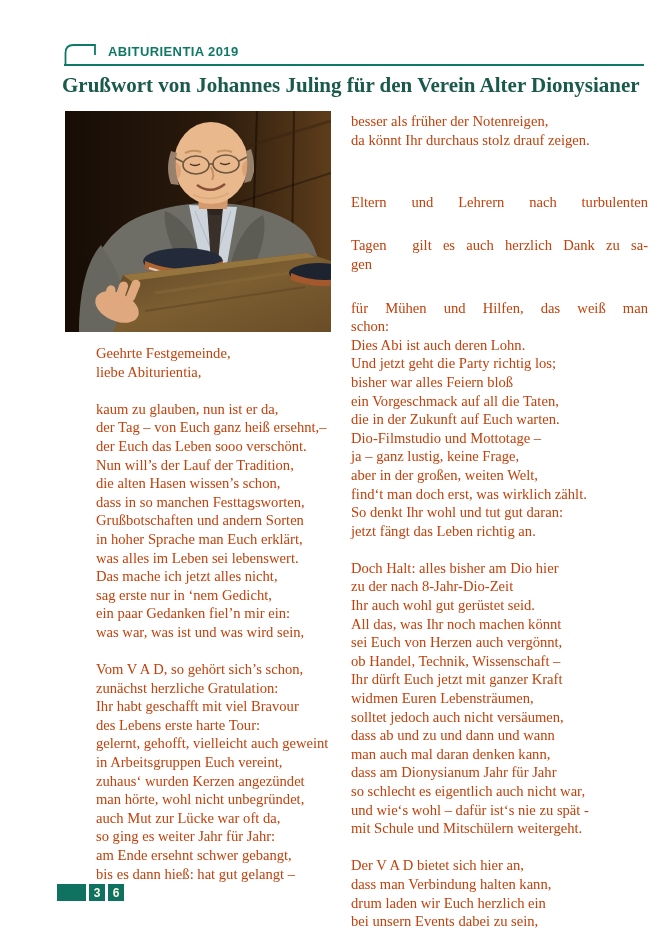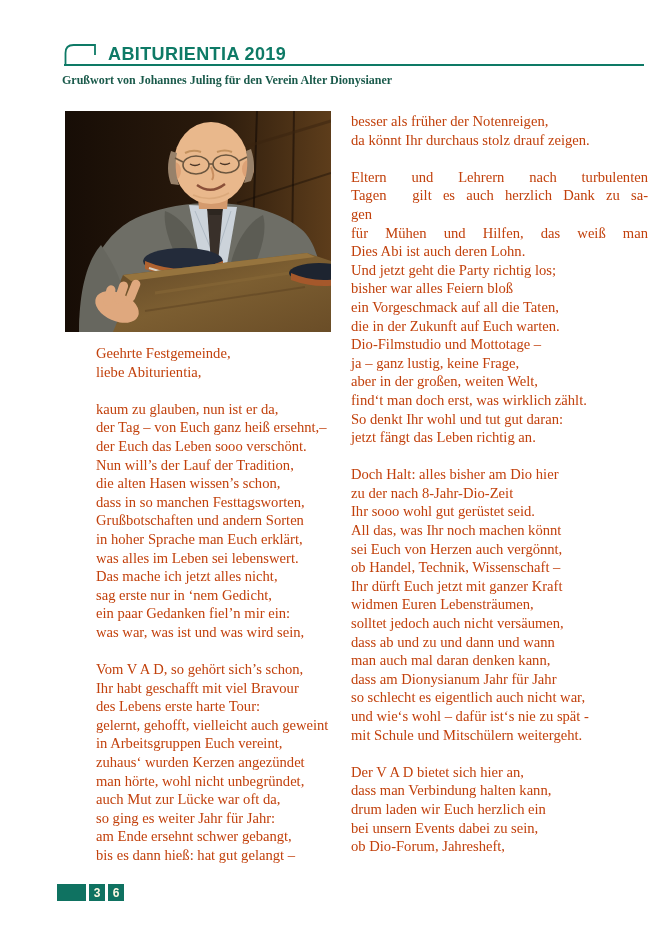--- a/index.html
+++ b/index.html
@@ -12,47 +12,47 @@
   }
   
   .kicker{
     position:absolute;left:64px;top:42px;
     display:flex;align-items:flex-start;
   }
   .kicker svg{display:block;}
   .kicker-label{
     margin-left:8px;margin-top:2px;
     font-family:"Liberation Sans","DejaVu Sans",sans-serif;
-    font-weight:bold;font-size:18px;letter-spacing:.4px;
+    font-weight:bold;font-size:13px;letter-spacing:.4px;
     color:#0e7a66;white-space:nowrap;
   }
   .header-rule{
     position:absolute;left:64px;top:64px;width:580px;height:2px;
     background:#0e7a66;
   }
   .page-title{
     position:absolute;left:62px;top:73px;width:560px;
-    font-weight:bold;font-size:12px;color:#1a5a4b;white-space:nowrap;
+    font-weight:bold;font-size:21px;color:#1a5a4b;white-space:nowrap;
   }
   
   .photo{
     position:absolute;left:65px;top:111px;width:266px;height:221px;
     overflow:hidden;background:#241607;
   }
   .photo svg{display:block;width:100%;height:100%;}
   
   .col{
     position:absolute;color:#c2410c;font-size:14.6px;
   }
   .col-left{left:65px;top:344px;width:284px;margin-left:31px;}
   .col-right{left:351px;top:112px;width:297px;}
   .line{
     line-height:18.6px;height:18.6px;white-space:nowrap;
   }
-  .line.j{white-space:normal;text-align:justify;text-align-last:justify;}
+  .line.j{white-space:normal;text-align:justify;text-align-last:justify;margin-top:25px;}
   .line.b{white-space:normal;}
   
   .pageno{
     position:absolute;left:57px;top:884px;
     display:flex;gap:3px;
   }
   .pagebox{
     background:#0f7261;height:17px;width:16px;
     display:flex;align-items:center;justify-content:center;
     font-family:"Liberation Sans","DejaVu Sans",sans-serif;
@@ -161,54 +161,56 @@
       <div class="line">dass in so manchen Festtagsworten,</div>
       <div class="line">Grußbotschaften und andern Sorten</div>
       <div class="line">in hoher Sprache man Euch erklärt,</div>
       <div class="line">was alles im Leben sei lebenswert.</div>
       <div class="line">Das mache ich jetzt alles nicht,</div>
       <div class="line">sag erste nur in ‘nem Gedicht,</div>
       <div class="line">ein paar Gedanken fiel’n mir ein:</div>
       <div class="line">was war, was ist und was wird sein,</div>
       <div class="line b">&nbsp;</div>
       <div class="line">Vom V A D, so gehört sich’s schon,</div>
+      <div class="line">zunächst herzliche Gratulation:</div>
       <div class="line">Ihr habt geschafft mit viel Bravour</div>
       <div class="line">des Lebens erste harte Tour:</div>
       <div class="line">gelernt, gehofft, vielleicht auch geweint</div>
       <div class="line">in Arbeitsgruppen Euch vereint,</div>
       <div class="line">zuhaus‘ wurden Kerzen angezündet</div>
       <div class="line">man hörte, wohl nicht unbegründet,</div>
       <div class="line">auch Mut zur Lücke war oft da,</div>
       <div class="line">so ging es weiter Jahr für Jahr:</div>
       <div class="line">am Ende ersehnt schwer gebangt,</div>
       <div class="line">bis es dann hieß: hat gut gelangt –</div>
     </div>
   <div class="col col-right">
       <div class="line">besser als früher der Notenreigen,</div>
       <div class="line">da könnt Ihr durchaus stolz drauf zeigen.</div>
       <div class="line b">&nbsp;</div>
       <div class="line j">Eltern und Lehrern nach turbulenten</div>
       <div class="line j">Tagen  gilt es auch herzlich Dank zu sa-</div>
       <div class="line">gen</div>
       <div class="line j">für Mühen und Hilfen, das weiß man</div>
+      <div class="line">schon:</div>
       <div class="line">Dies Abi ist auch deren Lohn.</div>
       <div class="line">Und jetzt geht die Party richtig los;</div>
       <div class="line">bisher war alles Feiern bloß</div>
       <div class="line">ein Vorgeschmack auf all die Taten,</div>
       <div class="line">die in der Zukunft auf Euch warten.</div>
       <div class="line">Dio-Filmstudio und Mottotage –</div>
       <div class="line">ja – ganz lustig, keine Frage,</div>
       <div class="line">aber in der großen, weiten Welt,</div>
       <div class="line">find‘t man doch erst, was wirklich zählt.</div>
       <div class="line">So denkt Ihr wohl und tut gut daran:</div>
       <div class="line">jetzt fängt das Leben richtig an.</div>
       <div class="line b">&nbsp;</div>
       <div class="line">Doch Halt: alles bisher am Dio hier</div>
       <div class="line">zu der nach 8-Jahr-Dio-Zeit</div>
-      <div class="line">Ihr sooo wohl gut gerüstet seid.</div>
+      <div class="line">Ihr auch wohl gut gerüstet seid.</div>
       <div class="line">All das, was Ihr noch machen könnt</div>
       <div class="line">sei Euch von Herzen auch vergönnt,</div>
       <div class="line">ob Handel, Technik, Wissenschaft –</div>
       <div class="line">Ihr dürft Euch jetzt mit ganzer Kraft</div>
       <div class="line">widmen Euren Lebensträumen,</div>
       <div class="line">solltet jedoch auch nicht versäumen,</div>
       <div class="line">dass ab und zu und dann und wann</div>
       <div class="line">man auch mal daran denken kann,</div>
       <div class="line">dass am Dionysianum Jahr für Jahr</div>
       <div class="line">so schlecht es eigentlich auch nicht war,</div>

